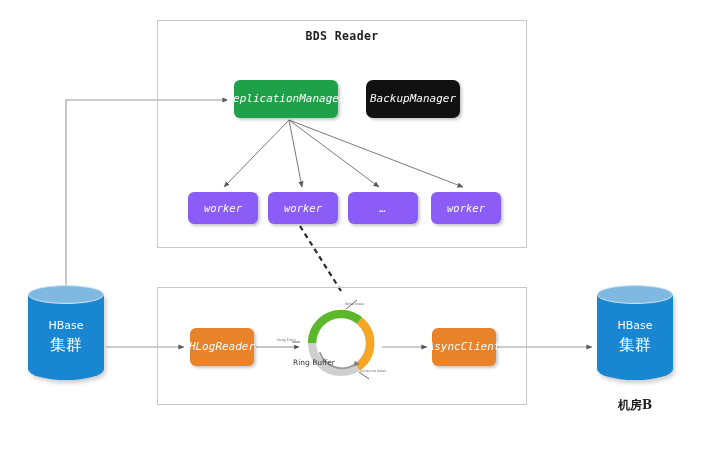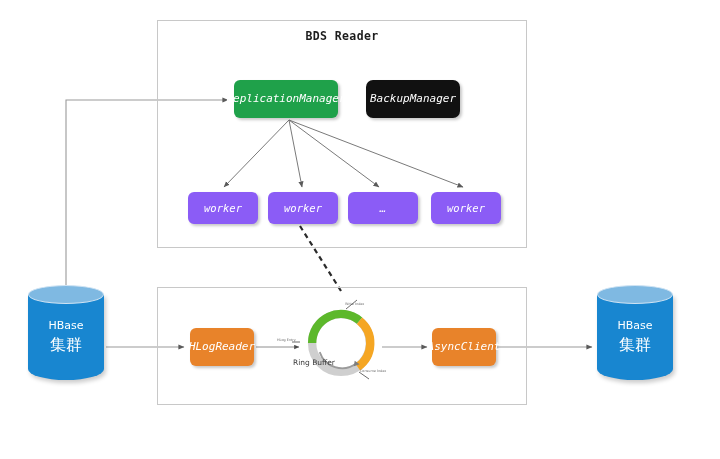--- a/index.html
+++ b/index.html
@@ -287,15 +287,16 @@
     </div>
   </div>
 
   <div class="cylinder" id="cyl-b">
     <div class="cyl-body"></div>
     <div class="cyl-top"></div>
     <div class="cyl-text">
       <div>HBase</div>
       <div class="cn">集群</div>
     </div>
+    <div class="cyl-caption">机房B</div>
   </div>
 
 </div>
 
 </body></html>

